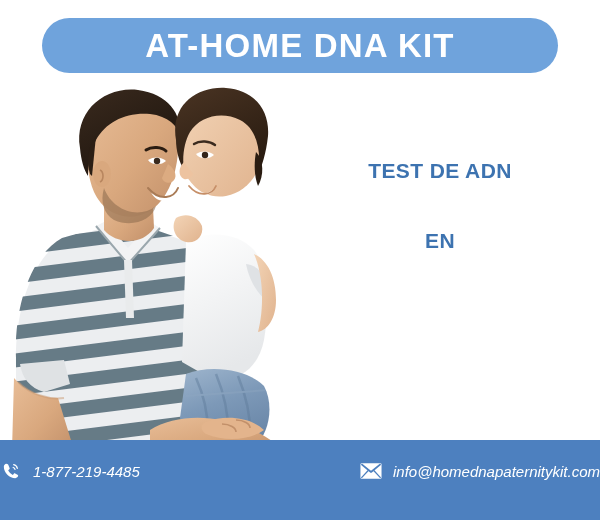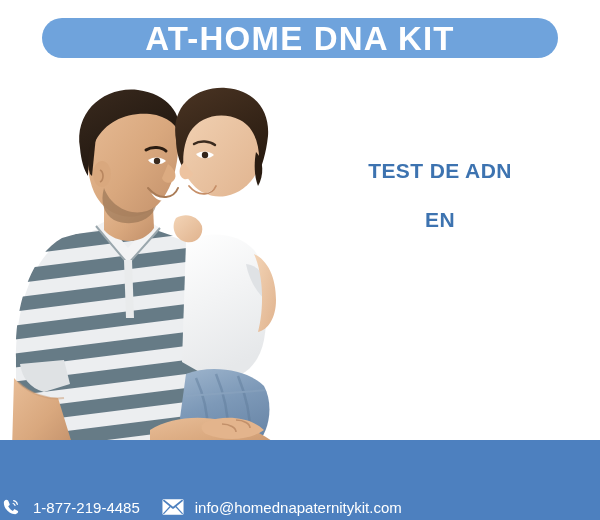--- a/index.html
+++ b/index.html
@@ -17,21 +17,21 @@
     background: #ffffff;
     overflow: hidden;
   }
 
   
   .header-banner {
     position: absolute;
     left: 42px;
     top: 18px;
     width: 516px;
-    height: 40px;
+    height: 55px;
     background: #6fa3dc;
     border-radius: 28px;
     display: flex;
     align-items: center;
     justify-content: center;
   }
   .header-title {
     color: #ffffff;
     font-size: 33px;
     font-weight: bold;
@@ -60,21 +60,21 @@
     text-align: center;
   }
   .headline-line {
     color: #3d73b0;
     font-size: 21px;
     font-weight: bold;
     letter-spacing: 0.4px;
     line-height: 1;
     white-space: nowrap;
   }
-  .headline-line.l1 { margin-bottom: 28px; }
+  .headline-line.l1 { margin-bottom: 49px; }
   .headline-line.l2 { margin-bottom: 27px; }
   .headline-line.l3 { font-size: 21px; }
 
   
   .footer {
     position: absolute;
     left: 0;
     top: 440px;
     width: 600px;
     height: 80px;
@@ -94,22 +94,23 @@
     align-items: center;
     color: #ffffff;
     font-size: 15px;
     white-space: nowrap;
   }
   .footer-row.row1 {
     left: 0; right: 0; top: 456px;
     justify-content: center;
   }
   .footer-row.row2 {
-    left: 0; right: 0; top: 496px;
-    justify-content: flex-start;
+    left: 0; right: 0; top: 460px;
+    justify-content: space-between;
+    font-style: italic;
   }
   .fitem {
     display: flex;
     align-items: center;
   }
   .fitem + .fitem { margin-left: 22px; }
   .fitem .ficon {
     display: inline-flex;
     align-items: center;
     justify-content: center;

